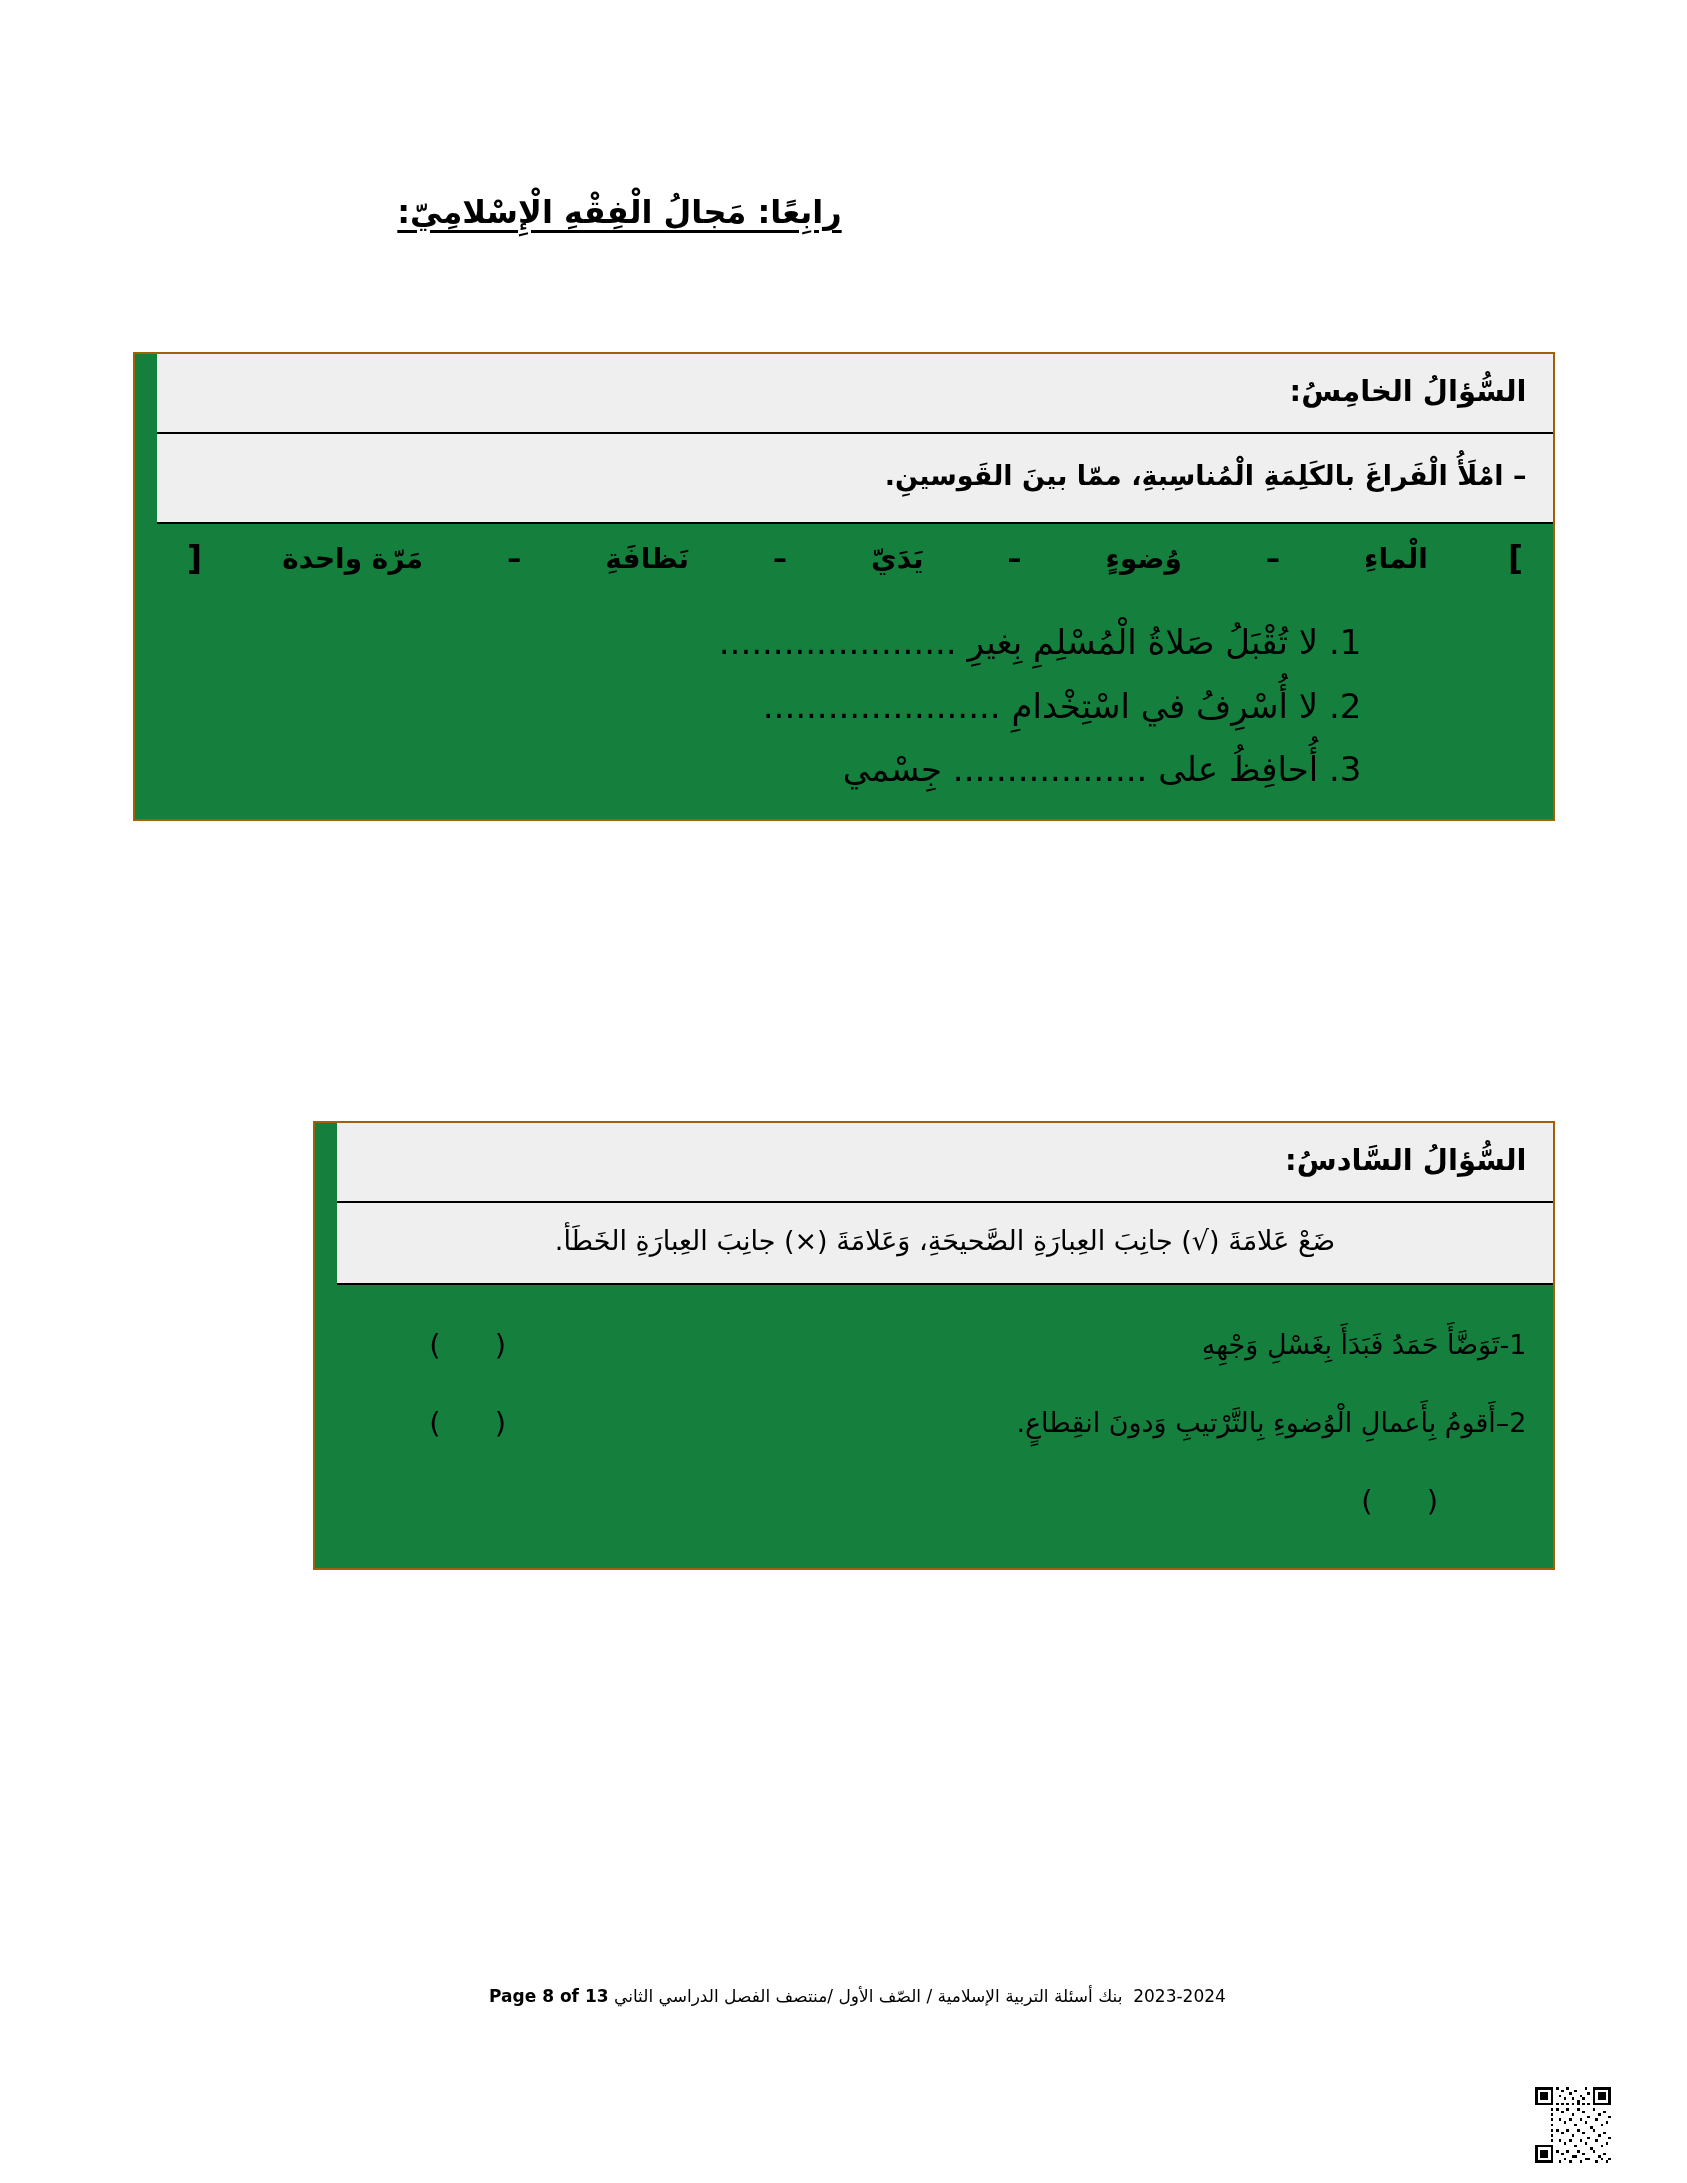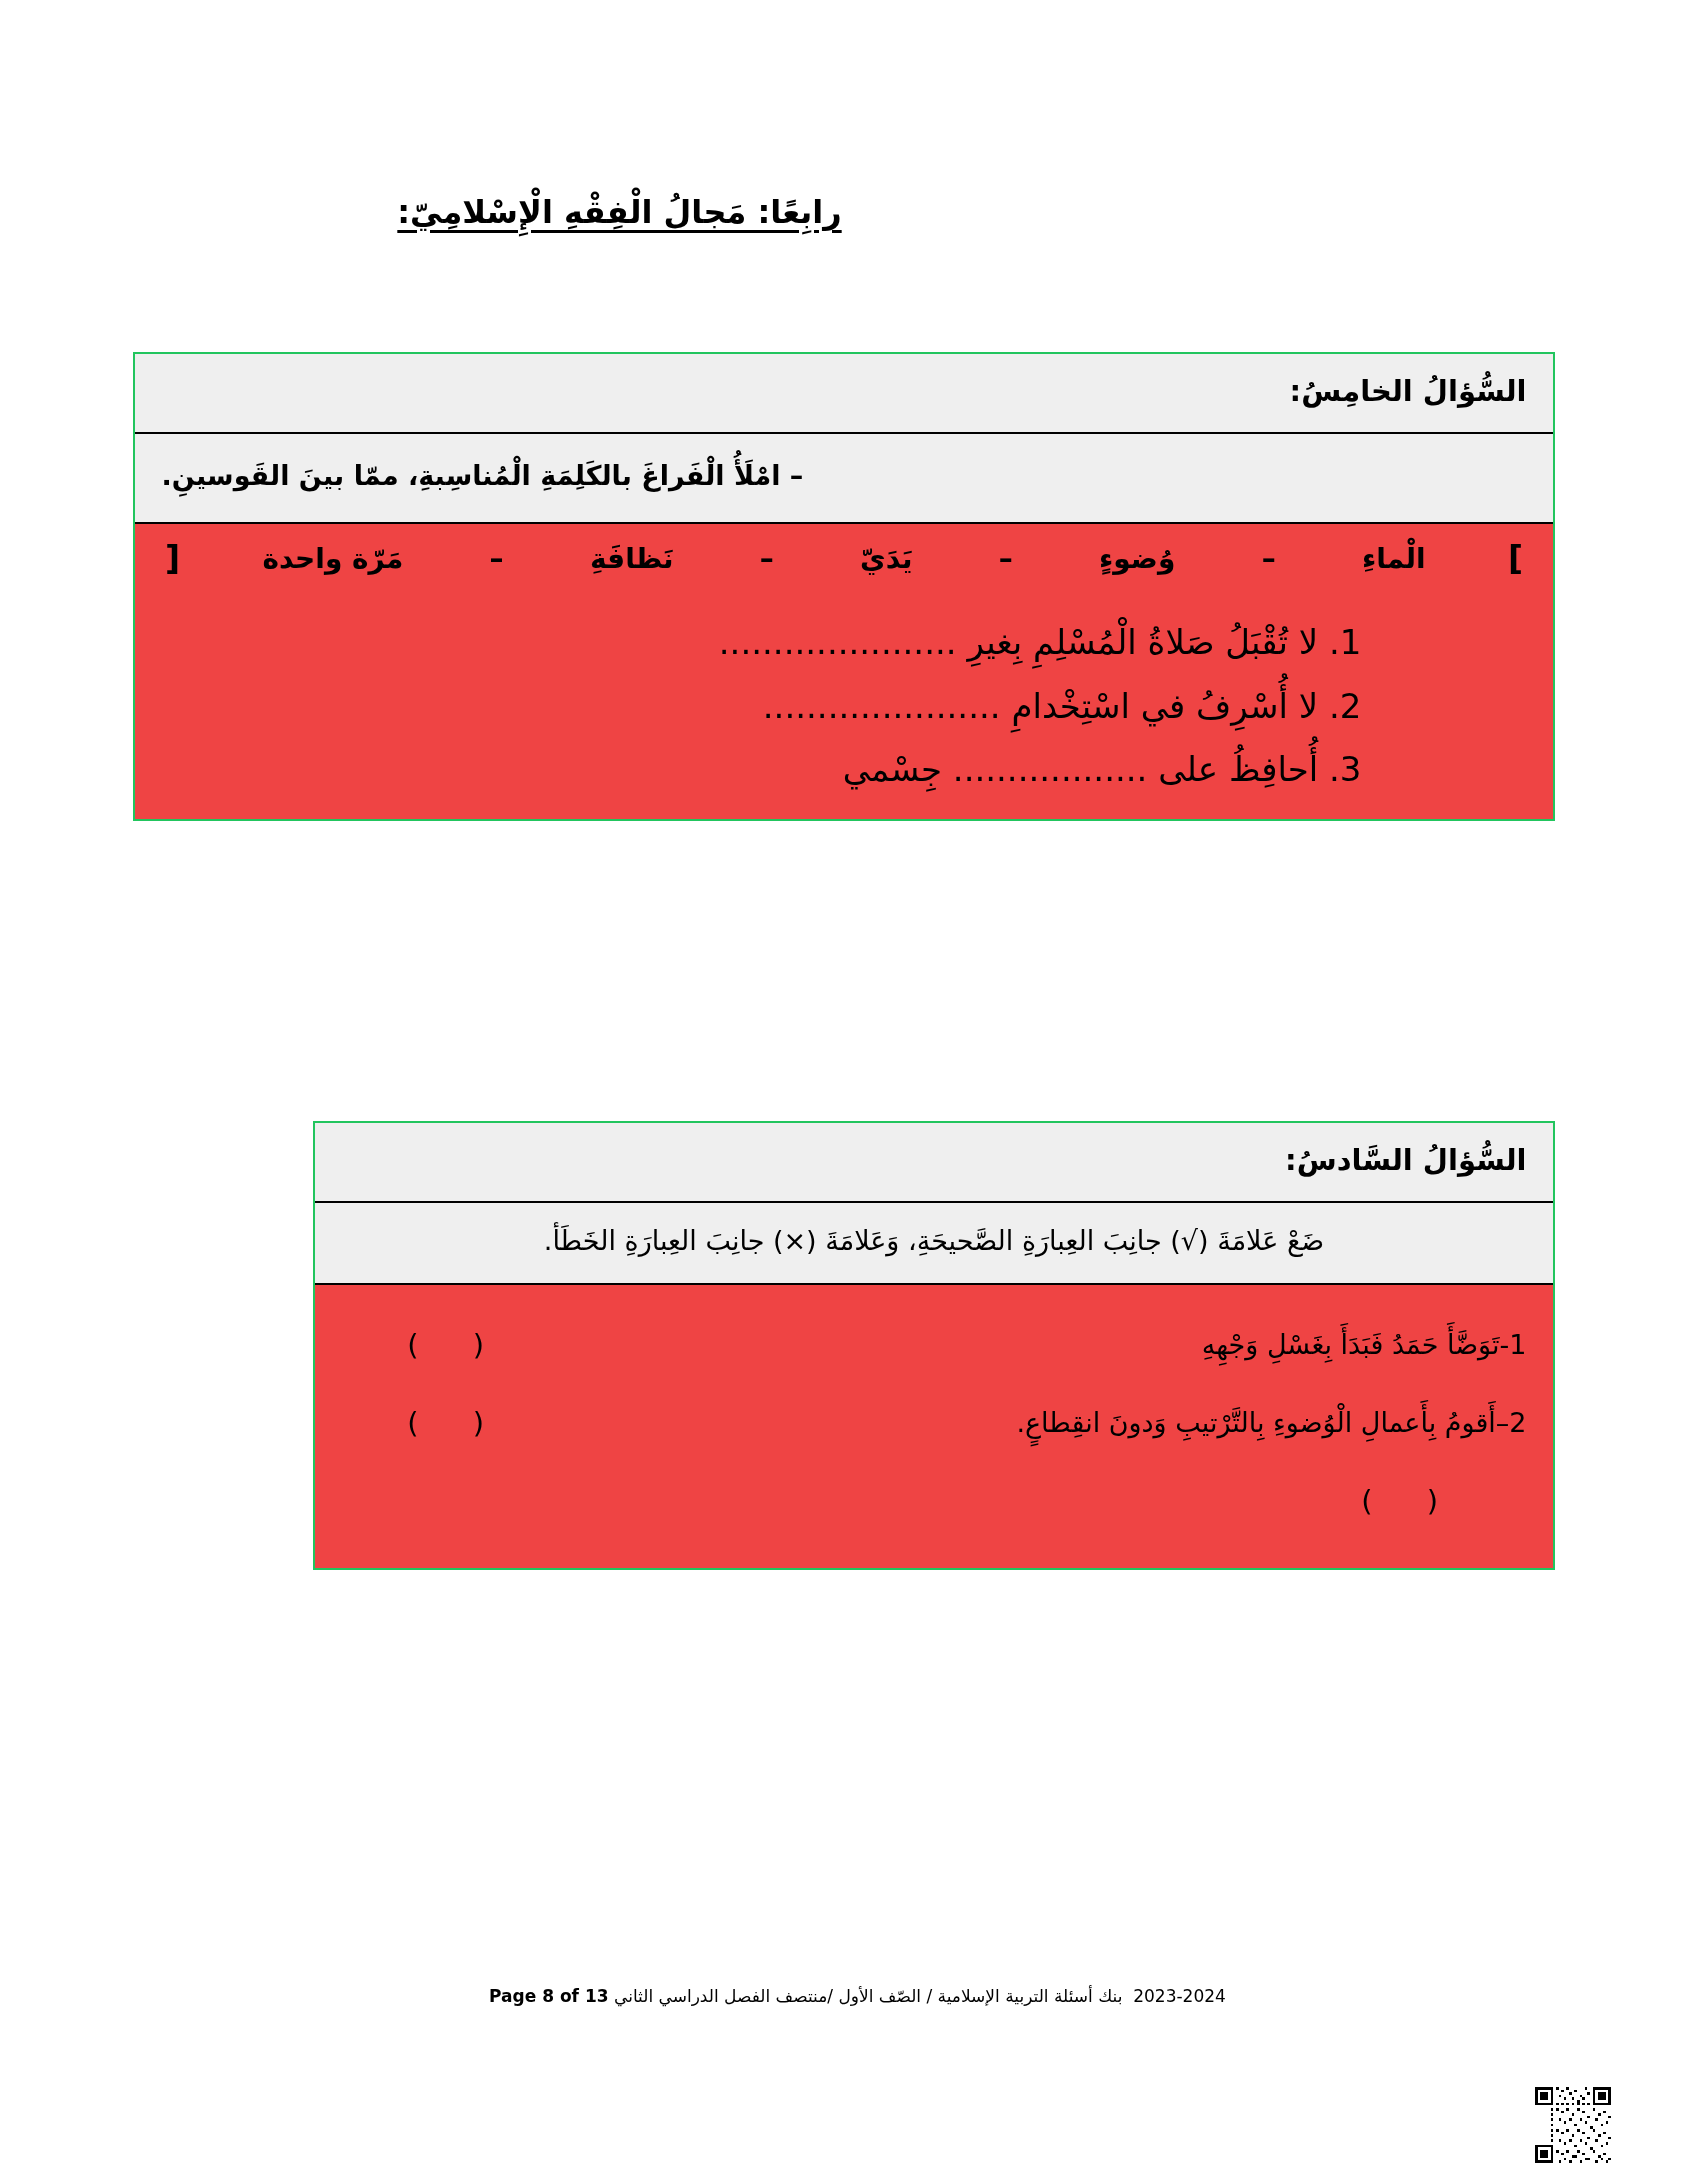--- a/index.html
+++ b/index.html
@@ -40,23 +40,24 @@
     text-underline-offset: 6.6px;
     text-decoration-thickness: 2.6px;
     margin-right: 0;
     transform: translateX(-218px);
     white-space: nowrap;
   }
 
   
   .qbox {
     position: absolute;
-    border: 2px solid #22c55e;
+    border: 2px solid #a16207;
     box-sizing: border-box;
-    background: #ef4444;
+    background: #15803d;
+    padding-left: 22px;
   }
   .qbox-5 {
     top: 352px;
     right: 132px;
     left: 132px;
     width: 1422px;
   }
   .qbox-6 {
     top: 1121px;
     right: 132px;
@@ -77,21 +78,21 @@
     font-size: 29px;
     font-weight: bold;
     text-align: right;
     line-height: 1.4;
   }
 
   .qinstr {
     padding: 22.5px 26.5px 25px 26.5px;
     font-size: 27px;
     font-weight: bold;
-    text-align: left;
+    text-align: right;
     line-height: 1.5;
   }
   .qinstr-6 {
     padding: 18.5px 20px 21px 20px;
     font-size: 27px;
     font-weight: normal;
     text-align: center;
     line-height: 1.5;
   }
 

